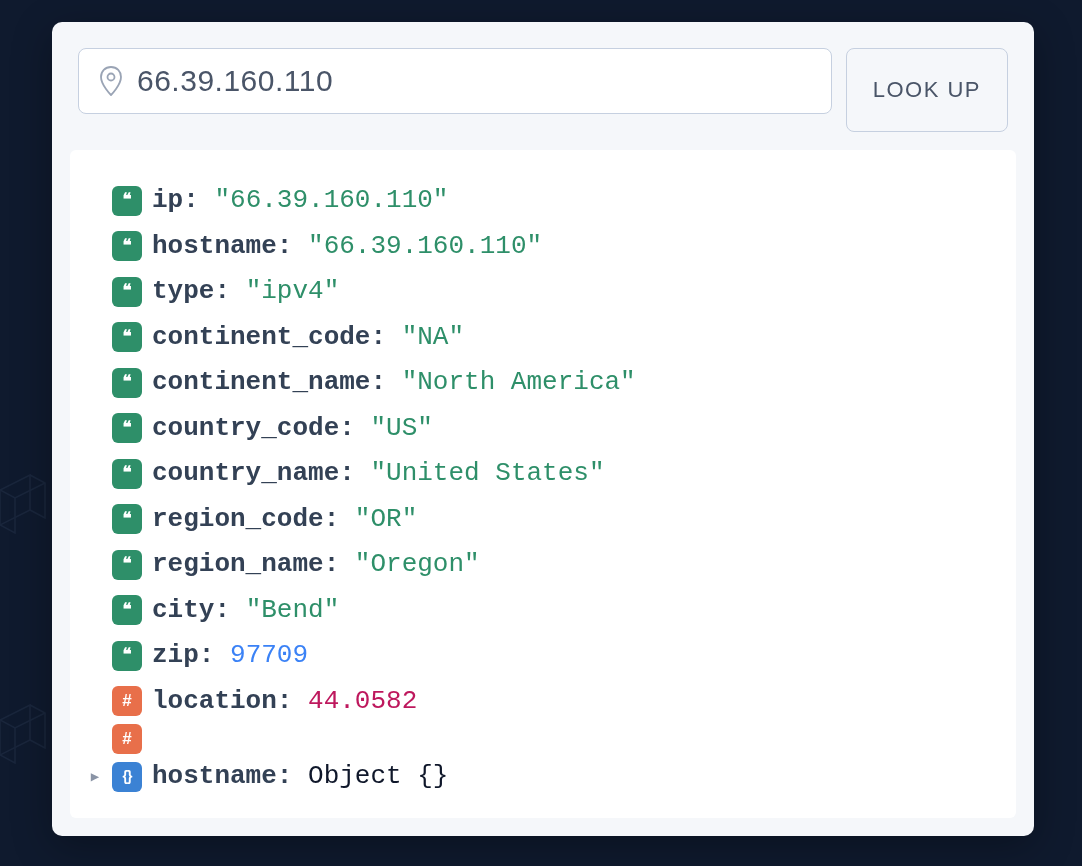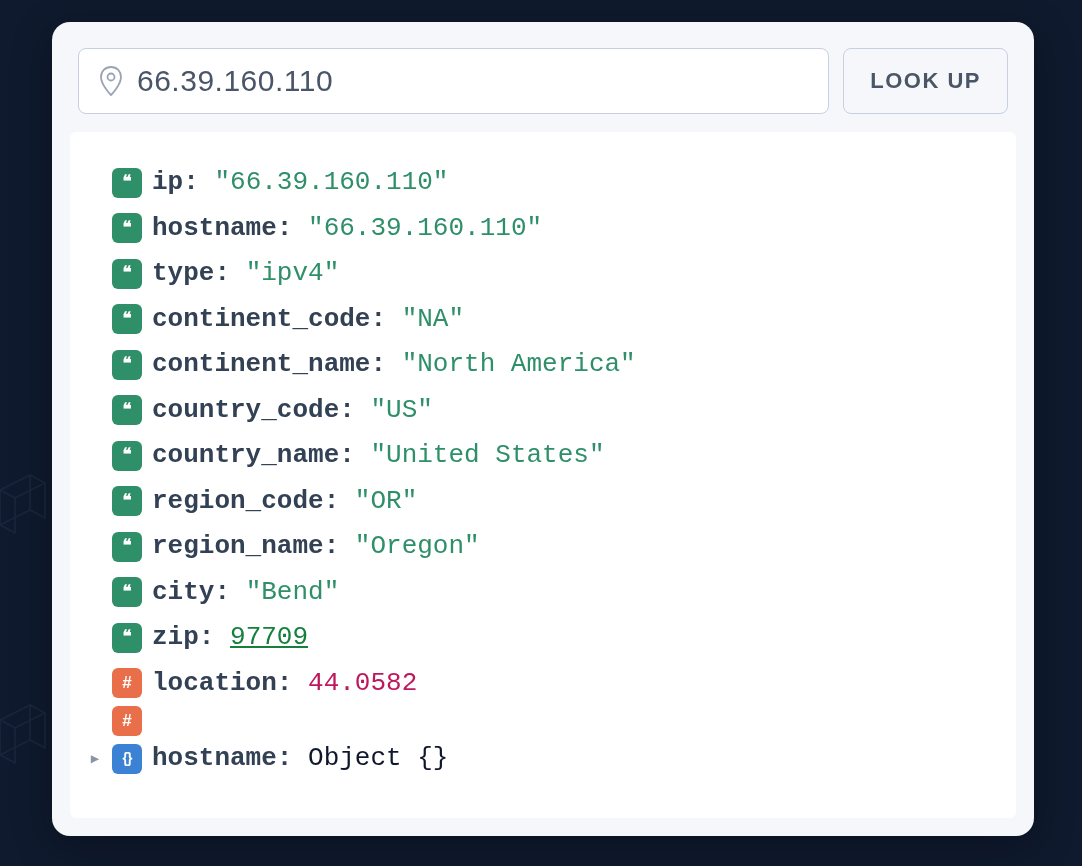--- a/index.html
+++ b/index.html
@@ -21,21 +21,21 @@
     pointer-events: none;
     opacity: 0.25;
   }
   .panel {
     position: absolute;
     left: 52px;
     top: 22px;
     width: 982px;
     height: 814px;
     background: #f5f7fa;
-    border-radius: 18px;
+    border-radius: 10px;
     box-shadow: 0 10px 40px rgba(0,0,0,0.3);
     display: flex;
     flex-direction: column;
   }
   .search-row {
     display: flex;
     gap: 14px;
     padding: 26px 26px 18px 26px;
   }
   .search-box {
@@ -59,27 +59,27 @@
     flex: 1;
     border: none;
     outline: none;
     font-size: 30px;
     font-weight: 500;
     color: #4a5568;
     letter-spacing: 0.5px;
     background: transparent;
   }
   .lookup-btn {
-    height: 66px;
+    height: 84px;
     padding: 0 26px;
     background: #f5f7fa;
     border: 1.5px solid #c6d0e0;
     border-radius: 8px;
     font-size: 22px;
-    font-weight: 700;
+    font-weight: 400;
     letter-spacing: 1.5px;
     color: #4a5568;
     cursor: pointer;
   }
   .results {
     flex: 1;
     margin: 0 18px 18px 18px;
     background: #fff;
     border-radius: 6px;
     overflow-y: auto;
@@ -120,21 +120,21 @@
     font-size: 17px;
     flex-shrink: 0;
     font-family: -apple-system, BlinkMacSystemFont, "Segoe UI", sans-serif;
     padding-bottom: 1px;
   }
   .badge-string { background: #2e8f69; }
   .badge-number { background: #e86f4a; }
   .badge-object { background: #3b82d4; }
   .key { color: #334155; font-weight: bold; }
   .val-string { color: #2e8f69; }
-  .val-number-green { color: #15803d; text-decoration: underline; }
+  .val-number-green { color: #3b82f6; }
   .val-number-orange { color: #be185d; }
   .val-object { color: #0f172a; }
 </style>
 </head>
 <body>
 
 <svg class="bg-deco" viewBox="0 0 60 866">
   <g stroke="#3a4a66" stroke-width="1.5" fill="none">
     <path d="M0 490 L30 475 L30 510 L0 525 Z"></path>
     <path d="M30 475 L45 483 L45 518 L30 510"></path>

